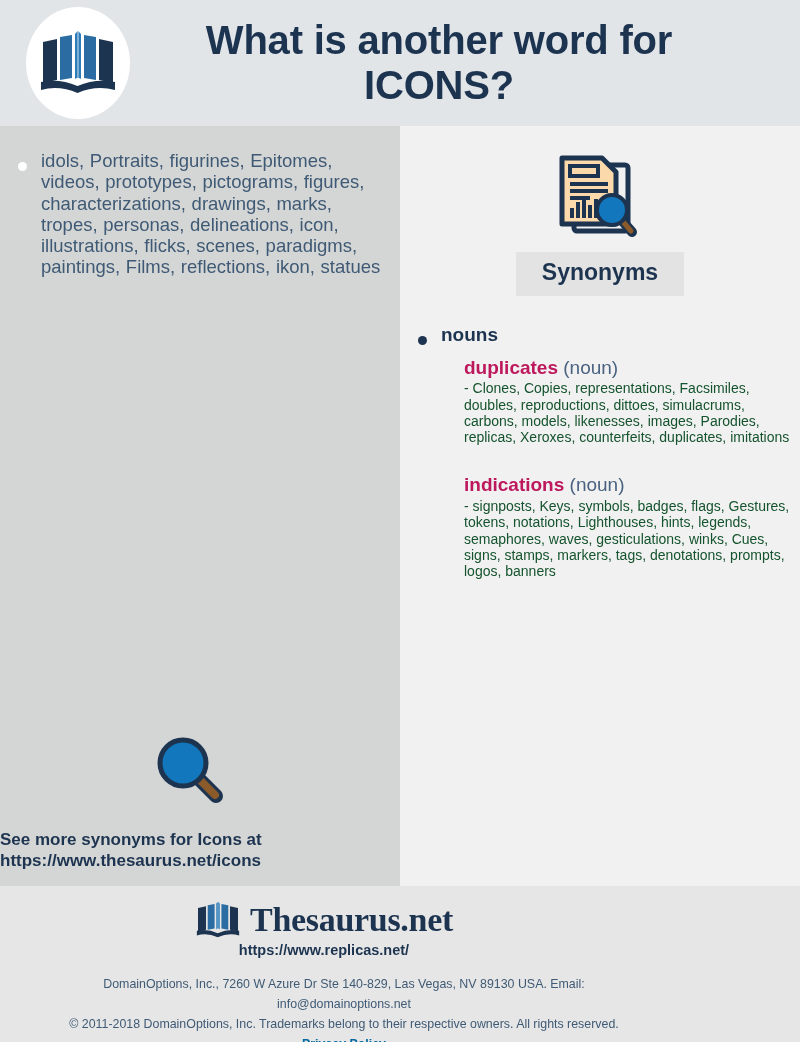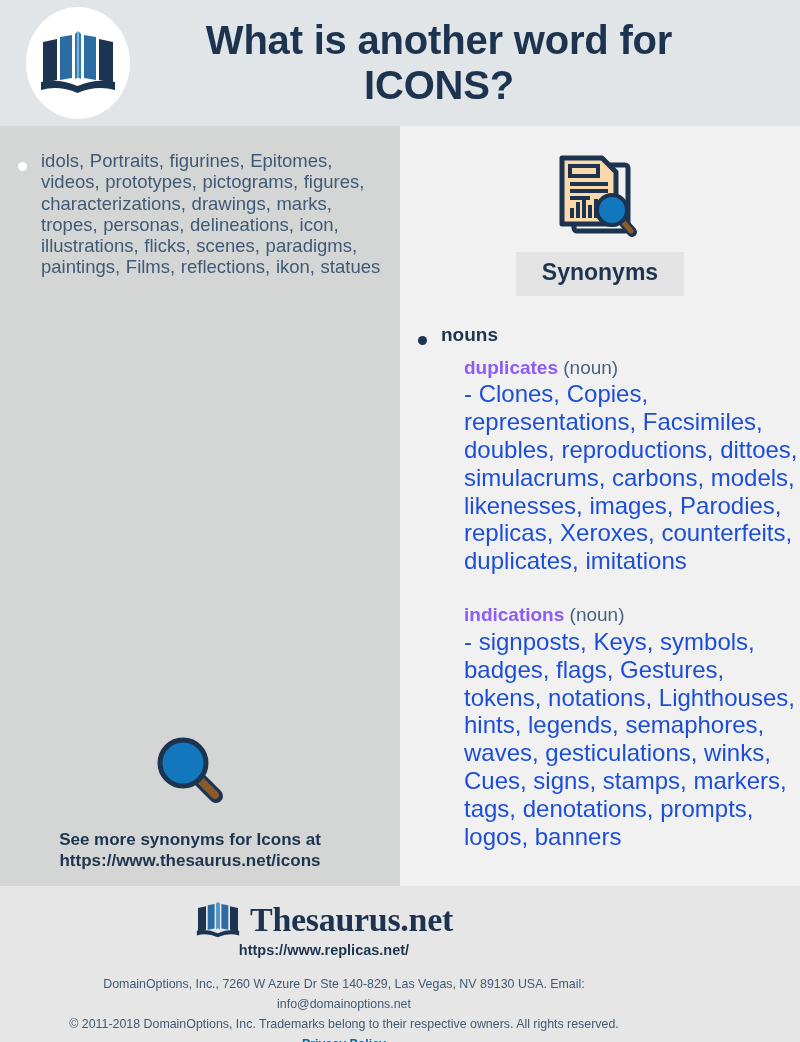--- a/index.html
+++ b/index.html
@@ -74,30 +74,30 @@
   .nouns-row{
     display:flex; align-items:flex-start;
     margin:28px 0 0 18px;
   }
   .nouns-label{
     font-size:19px; font-weight:bold; color:#1d3450;
   }
   .sense-block{ margin:10px 0 0 64px; }
   .sense-block + .sense-block{ margin-top:28px; }
   .sense-head{ font-size:19px; line-height:1.25; }
-  .sense-name{ font-weight:bold; color:#8b5cf6; }
+  .sense-name{ font-weight:bold; color:#be185d; }
   .sense-pos{ color:#4a6381; font-weight:normal; }
   .sense-words{
-    font-size:24px; line-height:1.16; color:#1d4ed8;
+    font-size:14px; line-height:1.16; color:#14532d;
     margin-top:1px;
   }
 
   
   .more-block{
-    position:absolute; left:0; bottom:14px; width:380px; text-align:center;
+    position:absolute; left:0; bottom:14px; width:380px; text-align:left;
   }
   .magnifier-wrap{ display:flex; justify-content:center; margin-bottom:22px; }
   .more-text{
     font-size:17px; font-weight:bold; line-height:1.28; color:#1d3450;
   }
   .more-text .url{ display:block; }
 
   
   .footer{
     position:absolute; left:0; top:886px; width:648px; height:156px;

